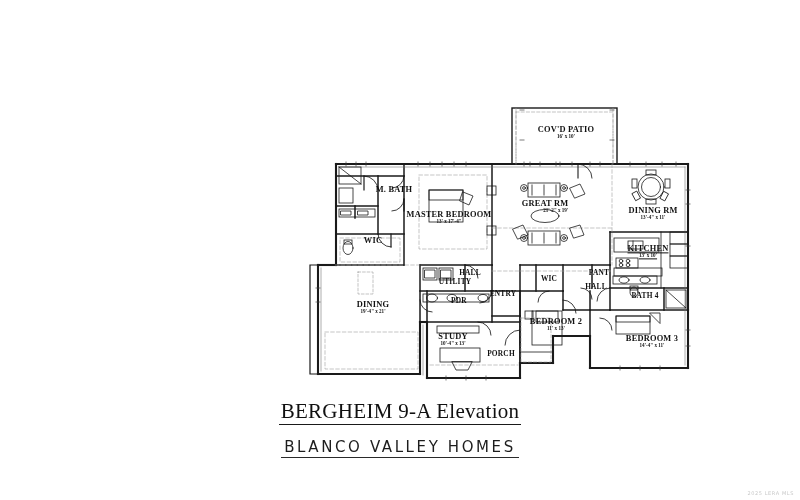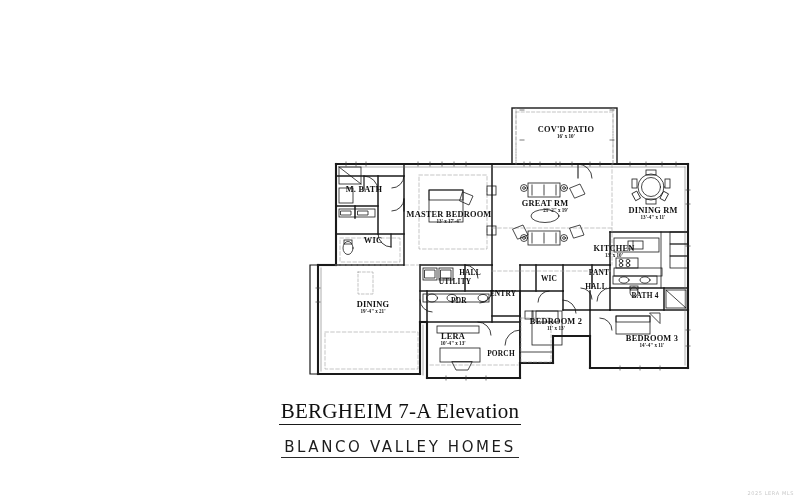--- a/index.html
+++ b/index.html
@@ -385,39 +385,39 @@
       </g>
 
     </g>
   </svg>
 
   <div id="labels">
       <div class="room-label" style="left: 566px; top: 133px;">
         <span class="rl-name">COV'D PATIO</span>
         <span class="rl-dim">16' x 10'</span>
       </div>
-      <div class="room-label" style="left: 364px; top: 190px;">
+      <div class="room-label" style="left: 394px; top: 190px;">
         <span class="rl-name">M. BATH</span>
       </div>
       <div class="room-label" style="left: 373px; top: 241px;">
         <span class="rl-name">WIC</span>
       </div>
       <div class="room-label" style="left: 449px; top: 218px;">
         <span class="rl-name">MASTER BEDROOM</span>
         <span class="rl-dim">13' x 17'-4"</span>
       </div>
       <div class="room-label" style="left: 545px; top: 207px; text-align: right;">
         <span class="rl-name">GREAT RM</span>
         <span class="rl-dim">21'-2" x 19'</span>
       </div>
       <div class="room-label" style="left: 653px; top: 214px;">
         <span class="rl-name">DINING RM</span>
         <span class="rl-dim">13'-4" x 11'</span>
       </div>
-      <div class="room-label" style="left: 614px; top: 252px;">
+      <div class="room-label" style="left: 648px; top: 252px; text-decoration: underline;">
         <span class="rl-name">KITCHEN</span>
         <span class="rl-dim">13' x 10'</span>
       </div>
       <div class="room-label" style="left: 373px; top: 308px;">
         <span class="rl-name">DINING</span>
         <span class="rl-dim">19'-4" x 21'</span>
       </div>
       <div class="room-label small" style="left: 438px; top: 282px; margin-left: 17px;">
         <span class="rl-name">UTILITY</span>
       </div>
@@ -444,29 +444,29 @@
       </div>
       <div class="room-label" style="left: 556px; top: 325px;">
         <span class="rl-name">BEDROOM 2</span>
         <span class="rl-dim">11' x 13'</span>
       </div>
       <div class="room-label" style="left: 645px; top: 342px; margin-left: 7px;">
         <span class="rl-name">BEDROOM 3</span>
         <span class="rl-dim">14'-4" x 11'</span>
       </div>
       <div class="room-label" style="left: 453px; top: 340px;">
-        <span class="rl-name">LERA</span>
+        <span class="rl-name">STUDY</span>
         <span class="rl-dim">10'-4" x 13'</span>
       </div>
       <div class="room-label small" style="left: 501px; top: 354px;">
         <span class="rl-name">PORCH</span>
       </div>
     </div>
 
   <div id="title-block">
-    <div id="plan-title">BERGHEIM 7-A Elevation</div>
+    <div id="plan-title">BERGHEIM 9-A Elevation</div>
     <br>
     <div id="plan-subtitle">BLANCO VALLEY HOMES</div>
   </div>
 
   <div id="watermark">2025 LERA MLS</div>
 
 </div>
 
 </body></html>

